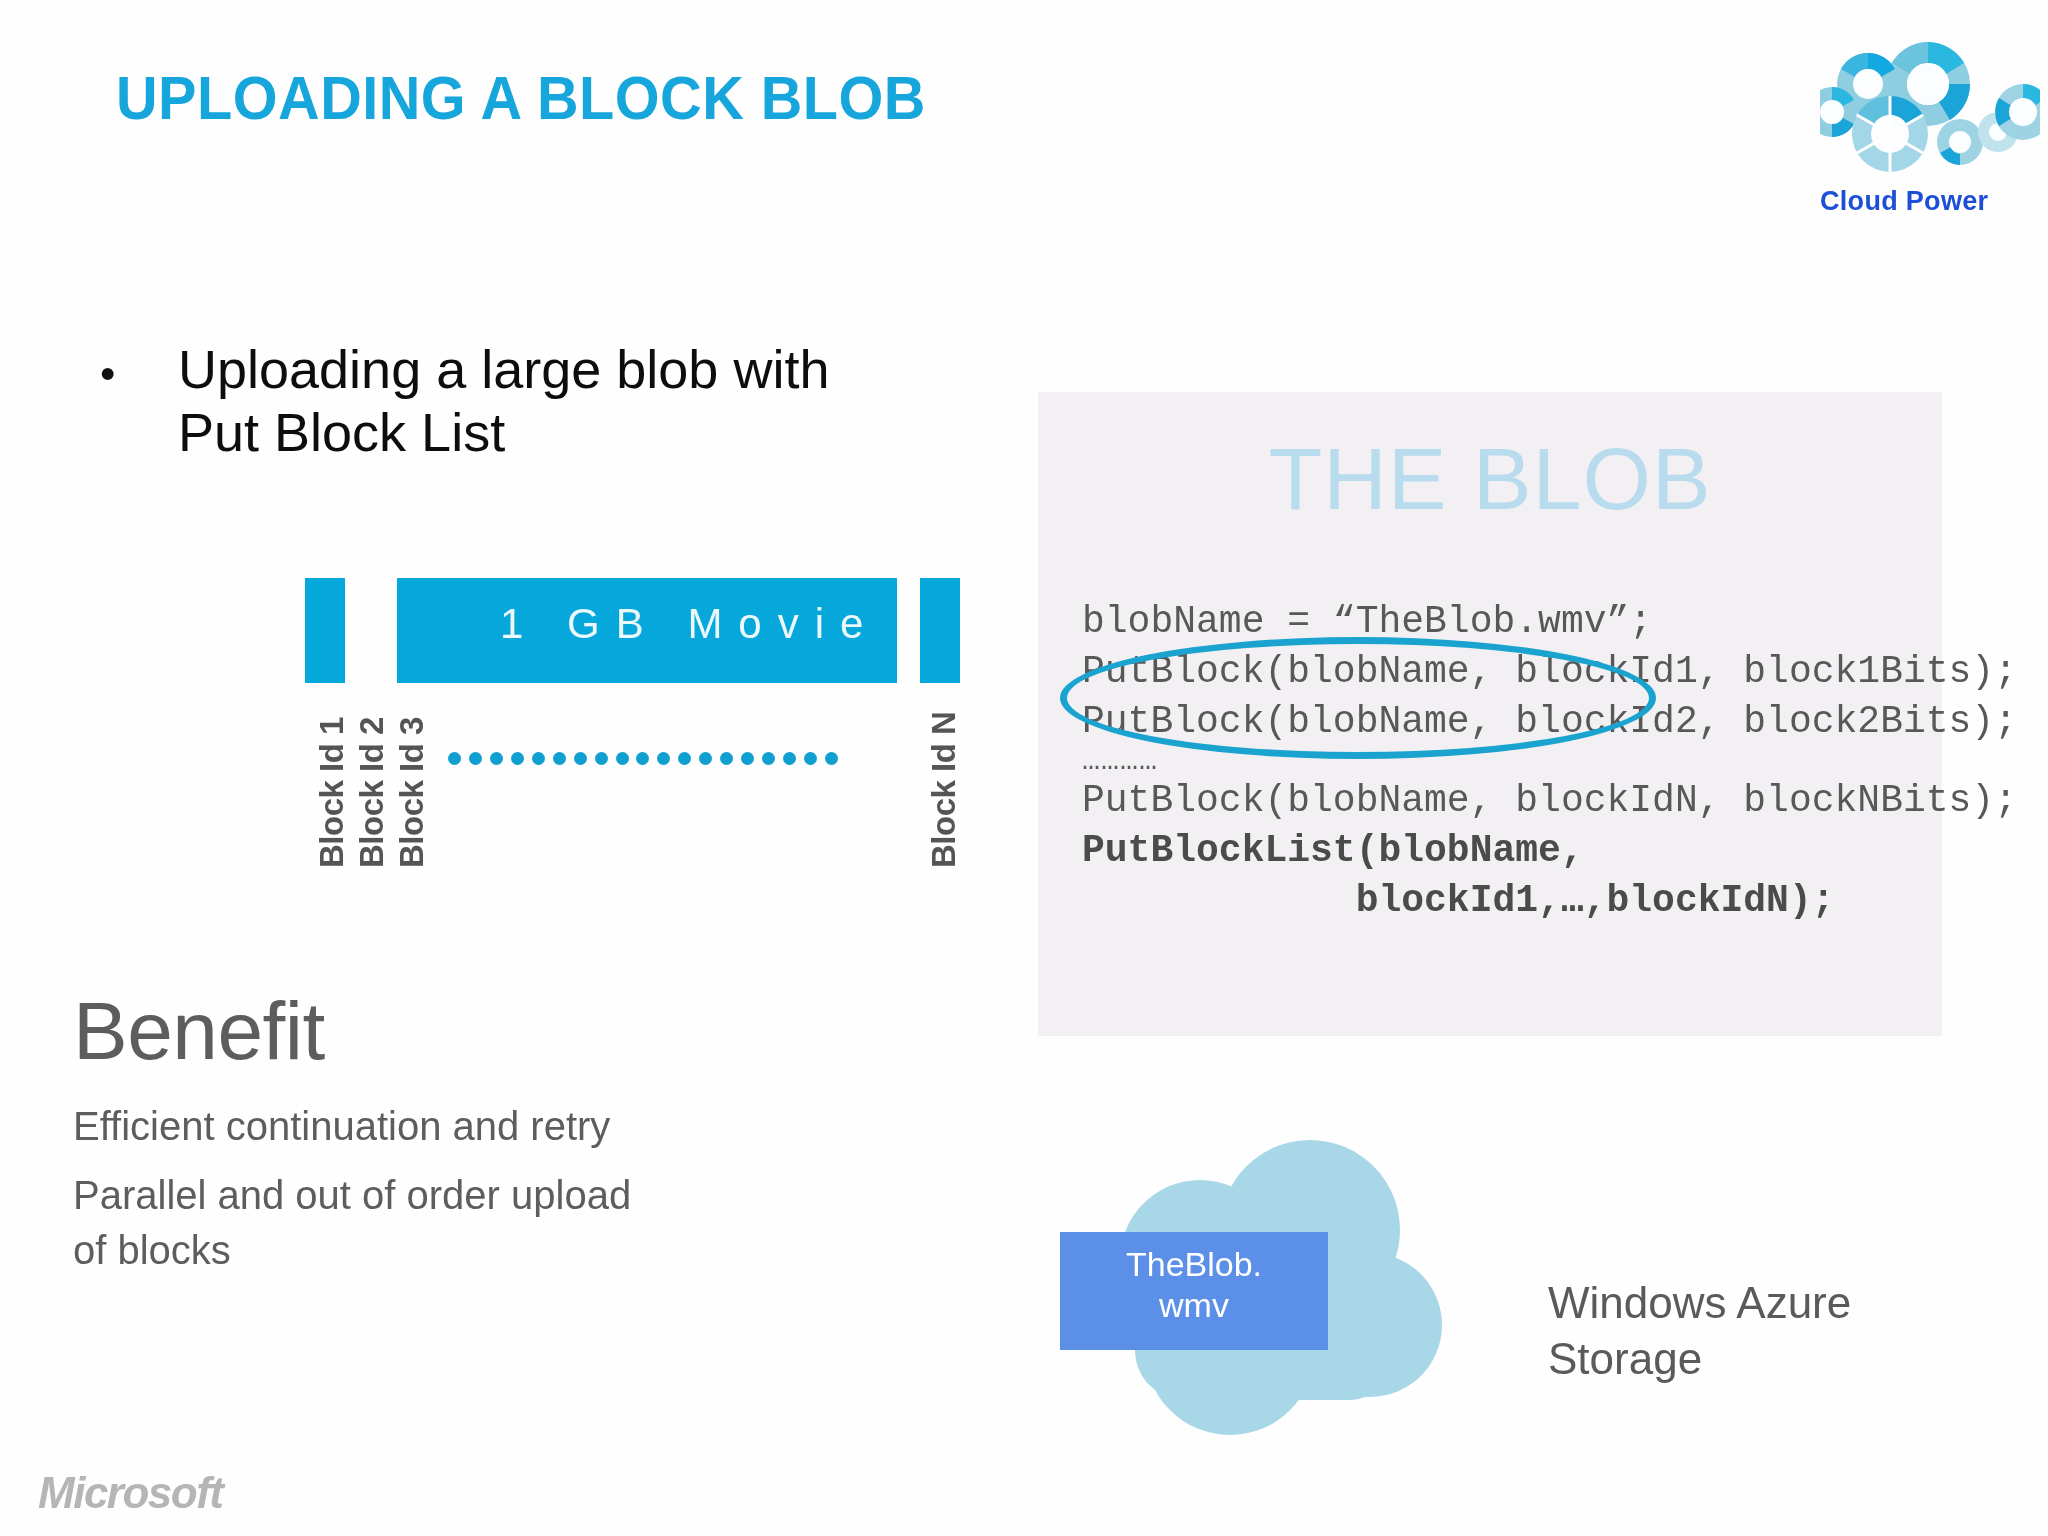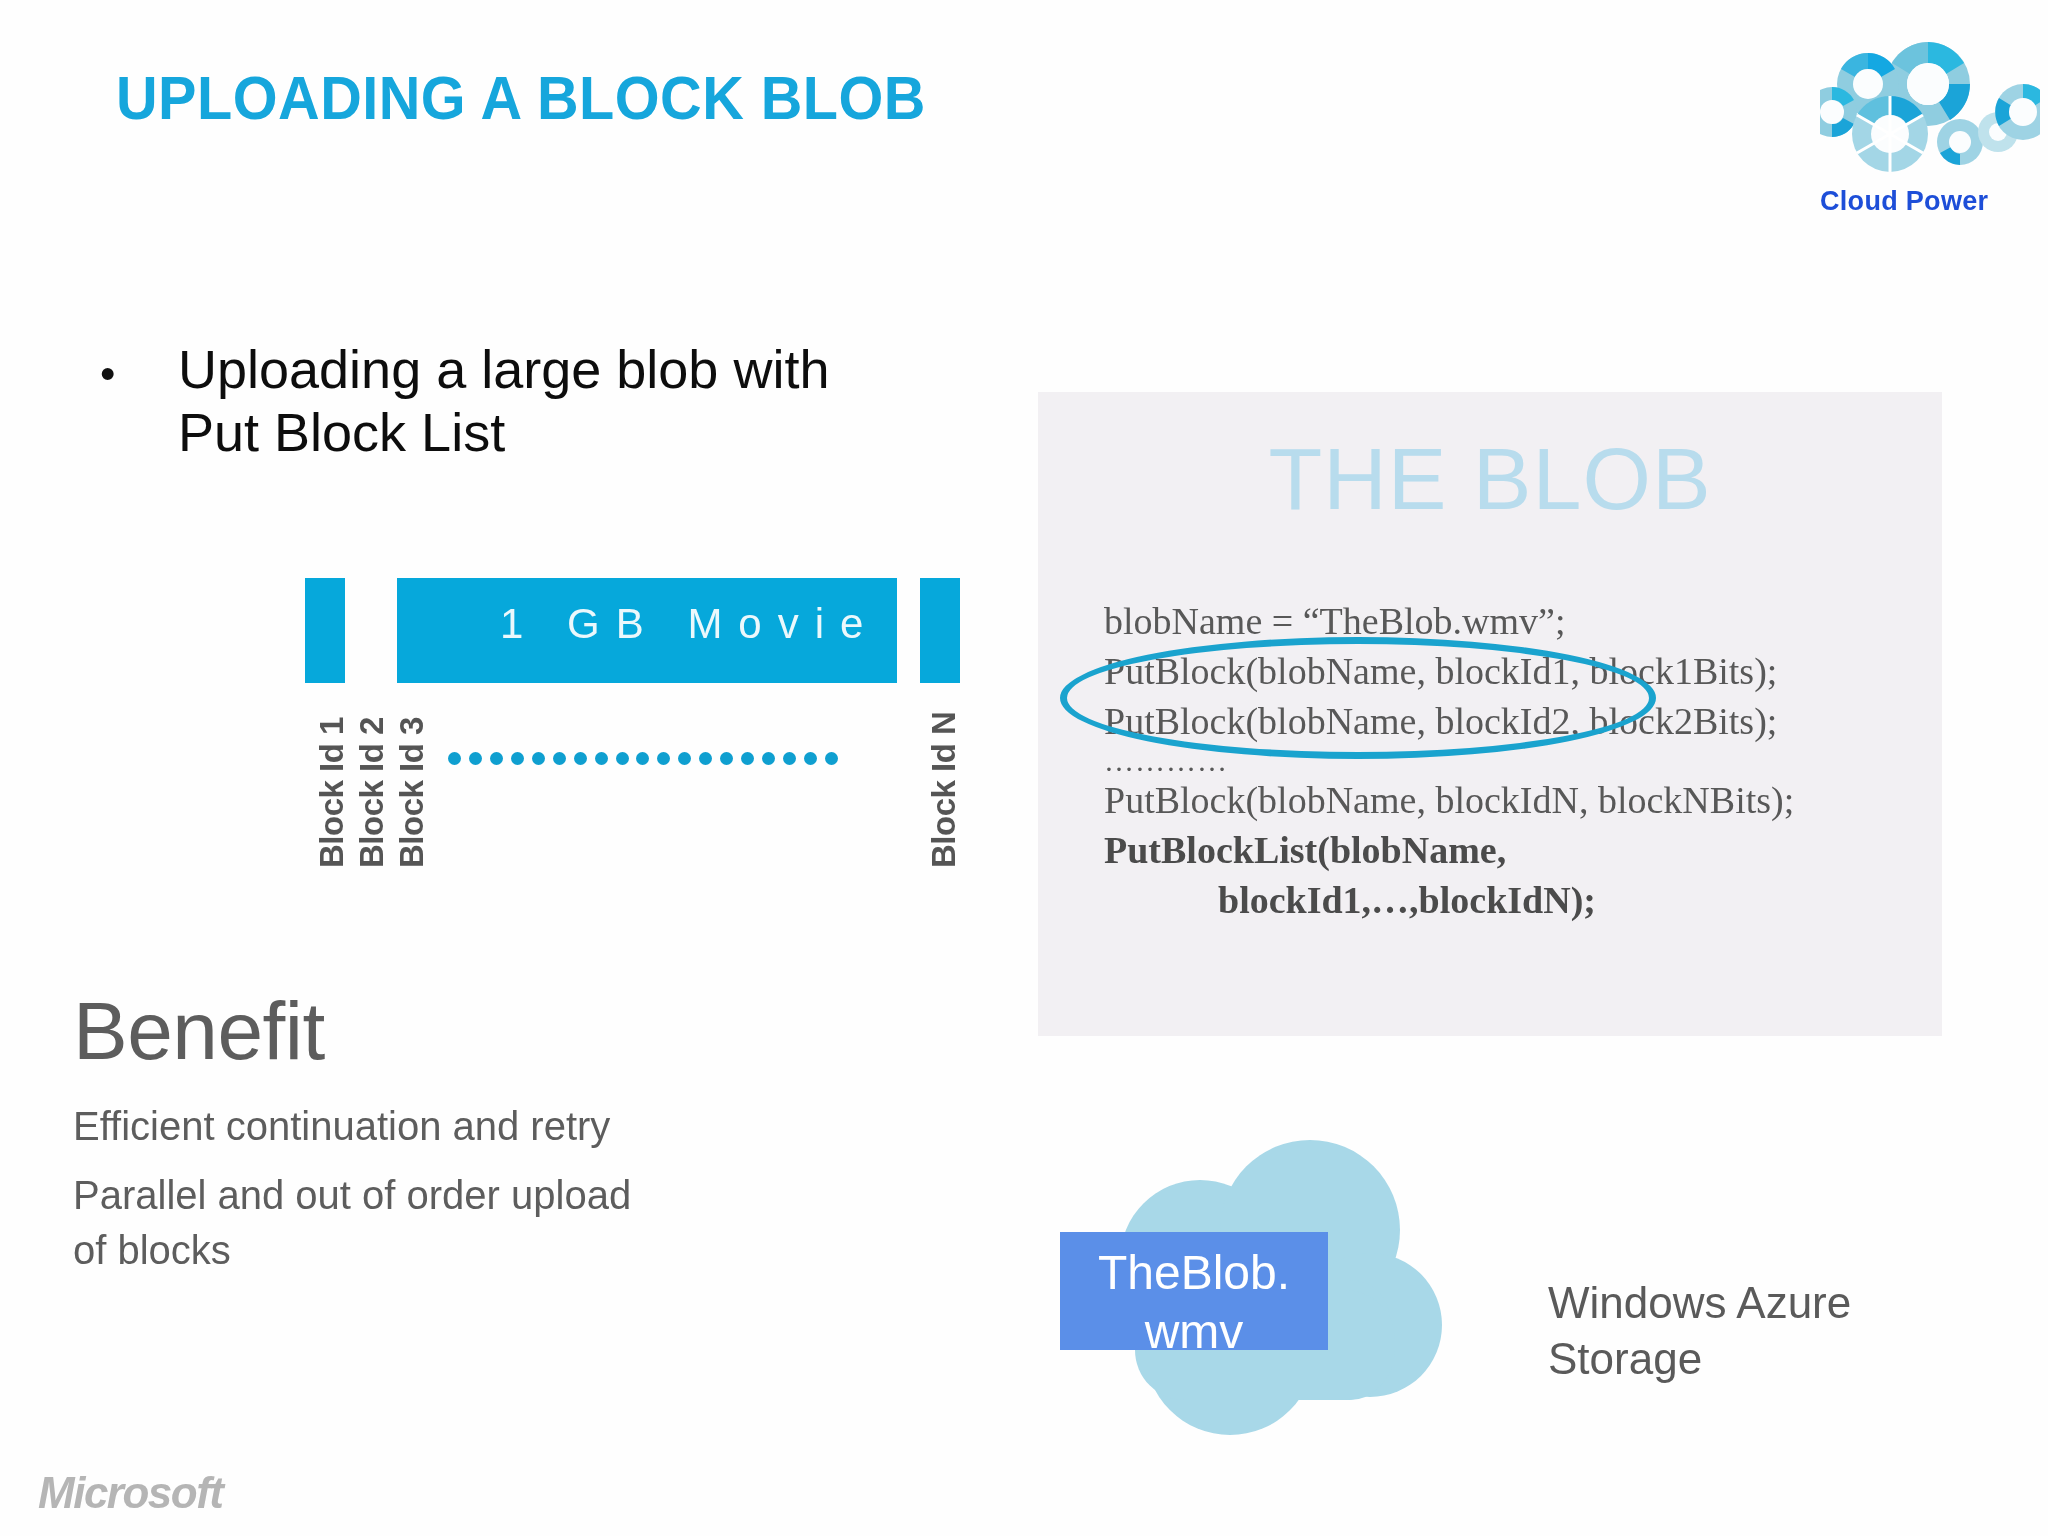--- a/index.html
+++ b/index.html
@@ -184,23 +184,22 @@
   #code-lines {
     position: absolute;
     left: 44px;
     top: 205px;
     width: 830px;
   }
   .code-line {
     font-size: 38px;
     line-height: 1.31;
     color: #585858;
-    font-family: Liberation Serif, serif;
+    font-family: Liberation Mono, monospace;
     white-space: pre;
-    margin-left: 22px;
   }
   .code-line.bold {
     font-weight: bold;
     color: #4b4b4b;
   }
   .code-line.dots {
     font-size: 30px;
     line-height: 1.0;
     letter-spacing: 1px;
   }
@@ -224,21 +223,21 @@
     height: 300px;
   }
   #blob-file-badge {
     position: absolute;
     left: 1060px;
     top: 1232px;
     width: 268px;
     height: 118px;
     background: #5b8fe8;
     color: #ffffff;
-    font-size: 48px;
+    font-size: 34px;
     line-height: 1.22;
     text-align: center;
     padding-top: 12px;
     box-sizing: border-box;
     font-family: "Liberation Sans Narrow", "Liberation Sans", sans-serif;
   }
   #azure-storage-label {
     position: absolute;
     left: 1548px;
     top: 1275px;

